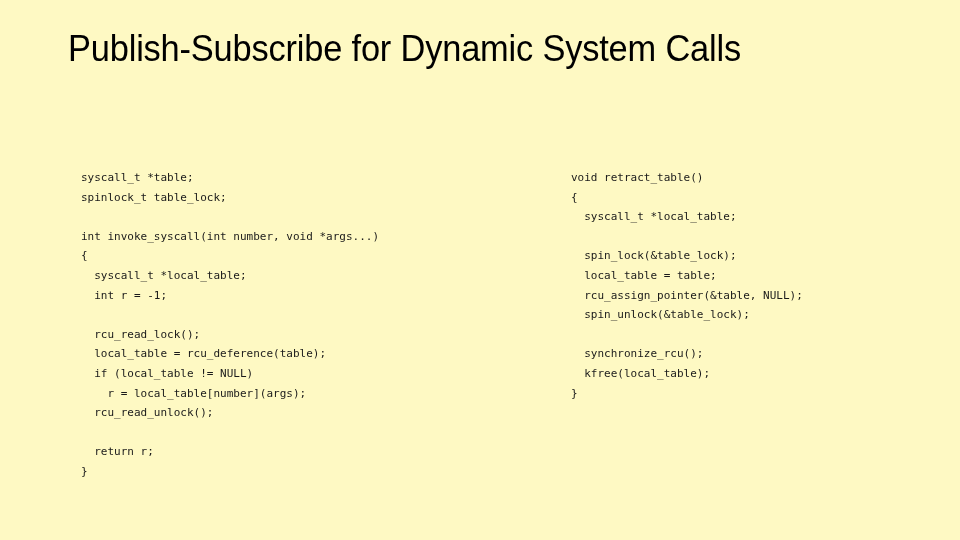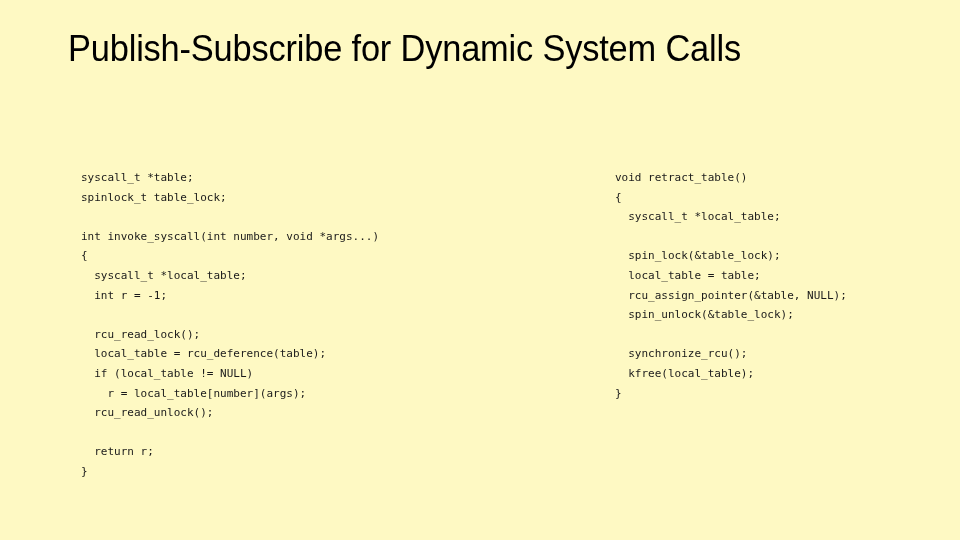--- a/index.html
+++ b/index.html
@@ -43,21 +43,20 @@
     white-space: pre;
     font-weight: 400;
   }
   .code-left {
     left: 81px;
     top: 168px;
   }
   .code-right {
     left: 571px;
     top: 168px;
-    margin-left: 44px;
   }
   .code-line {
     white-space: pre;
     min-height: 19.6px;
   }
   .code-line.blank {
     height: 19.6px;
   }
 </style>
 </head>

